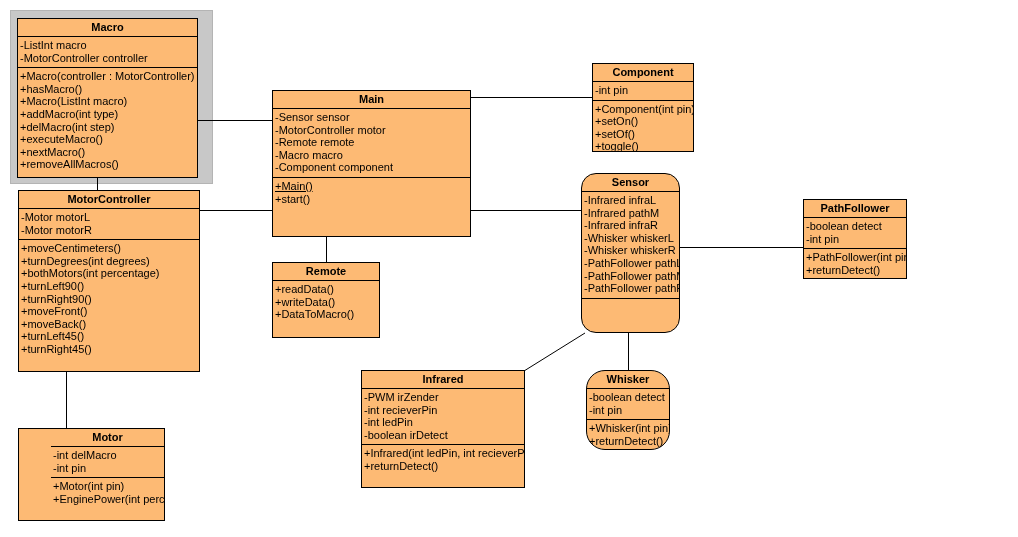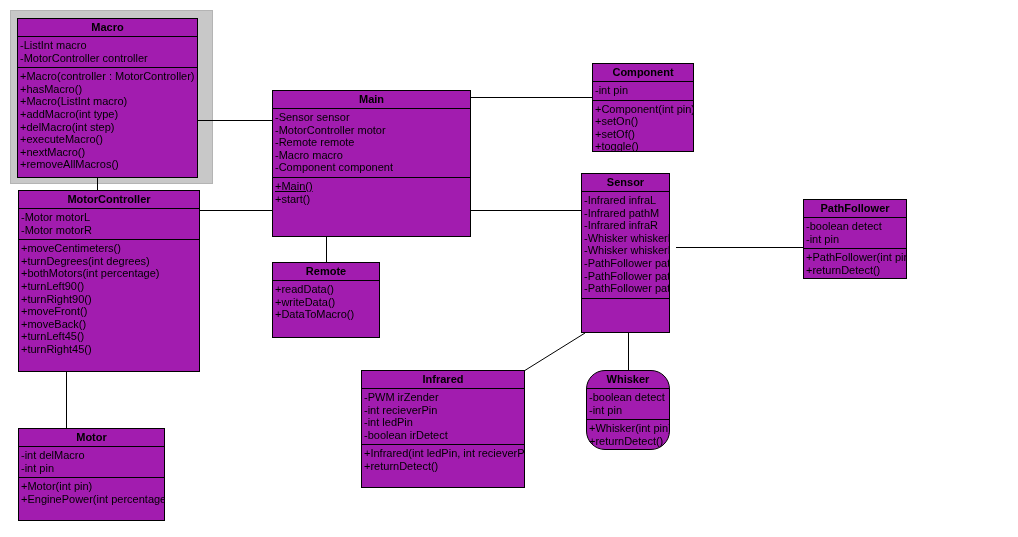--- a/index.html
+++ b/index.html
@@ -16,21 +16,21 @@
     width: 1018px;
     height: 537px;
     background: #ffffff;
     overflow: hidden;
   }
 
   
   .uml-class {
     position: absolute;
     box-sizing: border-box;
-    background: #a21caf;
+    background: #fdba74;
     border: 1px solid #000000;
     z-index: 5;
   }
   .uml-title {
     text-align: center;
     font-size: 11px;
     font-weight: bold;
     color: #000000;
     line-height: 13px;
     padding: 2px 2px 2px 2px;
@@ -142,21 +142,21 @@
       <div class="uml-row">+bothMotors(int percentage)</div>
       <div class="uml-row">+turnLeft90()</div>
       <div class="uml-row">+turnRight90()</div>
       <div class="uml-row">+moveFront()</div>
       <div class="uml-row">+moveBack()</div>
       <div class="uml-row">+turnLeft45()</div>
       <div class="uml-row">+turnRight45()</div>
     </div>
   </div>
 
-  <div class="uml-class" style="left:18px; top:428px; width:147px; height:93px;">
+  <div class="uml-class" style="left:18px; top:428px; width:147px; height:93px;padding-left:32px;">
     <div class="uml-title">Motor</div>
     <div class="uml-compartment">
       <div class="uml-row">-int delMacro</div>
       <div class="uml-row">-int pin</div>
     </div>
     <div class="uml-compartment last">
       <div class="uml-row">+Motor(int pin)</div>
       <div class="uml-row">+EnginePower(int percentage)</div>
     </div>
   </div>
@@ -191,21 +191,21 @@
       <div class="uml-row">-int pin</div>
     </div>
     <div class="uml-compartment last">
       <div class="uml-row">+Component(int pin)</div>
       <div class="uml-row">+setOn()</div>
       <div class="uml-row">+setOf()</div>
       <div class="uml-row">+toggle()</div>
     </div>
   </div>
 
-  <div class="uml-class" style="left:581px; top:173px; width:89px; height:160px;">
+  <div class="uml-class" style="left:581px; top:173px; width:99px; height:160px;border-radius:15px;">
     <div class="uml-title">Sensor</div>
     <div class="uml-compartment">
       <div class="uml-row">-Infrared infraL</div>
       <div class="uml-row">-Infrared pathM</div>
       <div class="uml-row">-Infrared infraR</div>
       <div class="uml-row">-Whisker whiskerL</div>
       <div class="uml-row">-Whisker whiskerR</div>
       <div class="uml-row">-PathFollower pathL</div>
       <div class="uml-row">-PathFollower pathM</div>
       <div class="uml-row">-PathFollower pathR</div>

